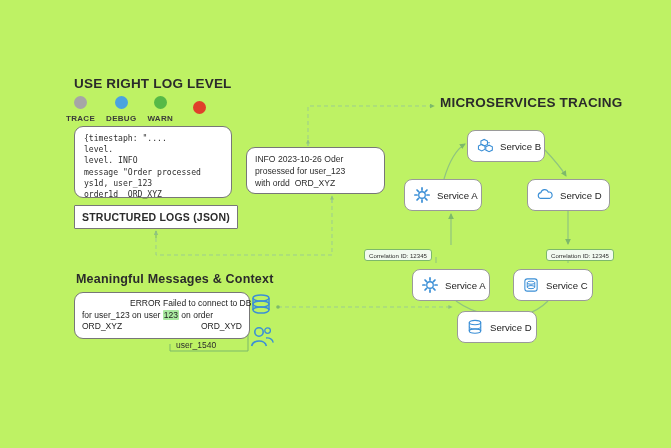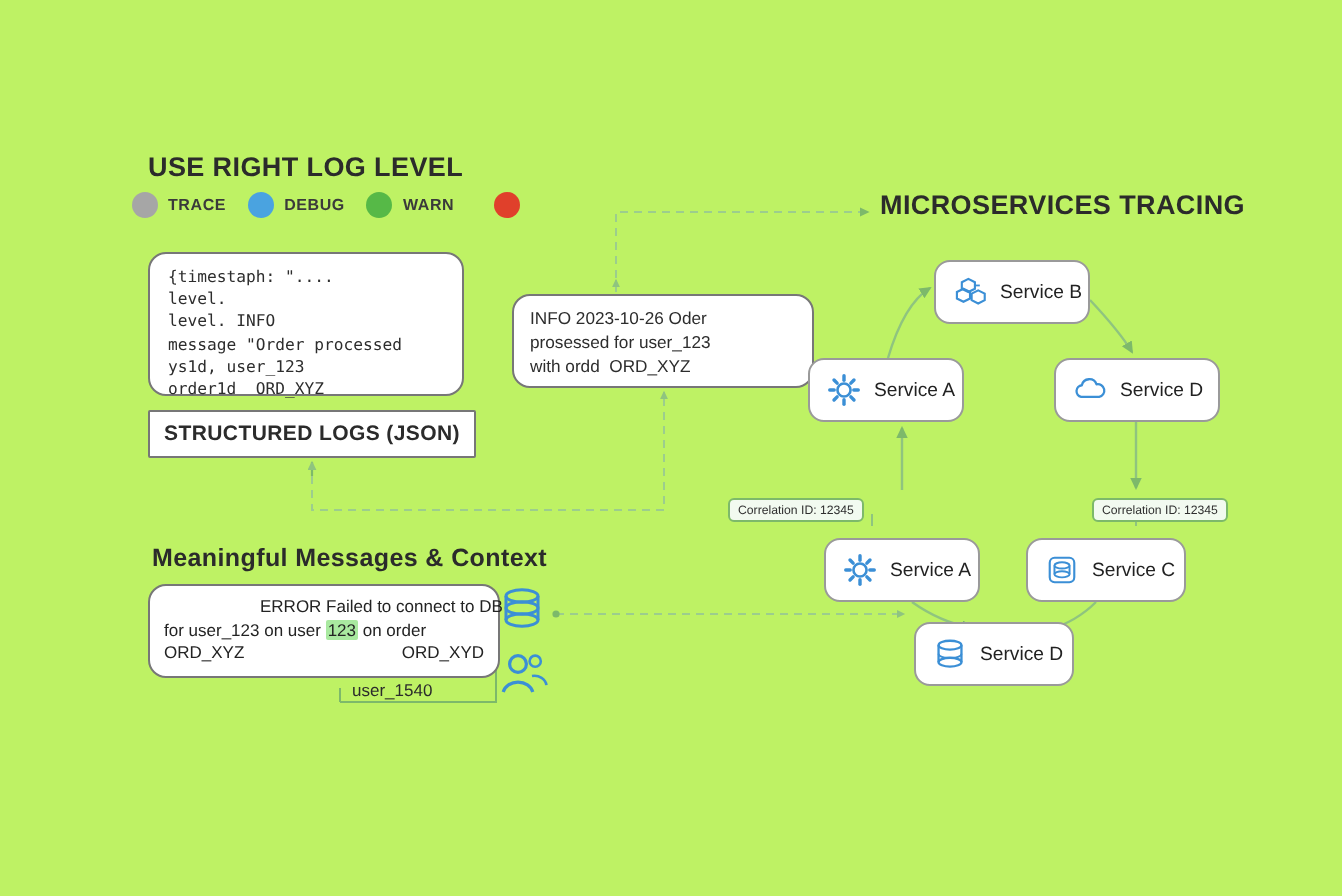--- a/index.html
+++ b/index.html
@@ -20,21 +20,21 @@
     color:#2b2b2b;
     letter-spacing:.2px;
     white-space:nowrap;
   }
   #hdg-log-level{left:74px;top:76px;font-size:13.5px;}
   #hdg-micro{left:440px;top:95px;font-size:13.5px;}
   #hdg-meaningful{left:76px;top:272px;font-size:12.5px;font-weight:bold;}
 
   
   #legend{position:absolute;left:66px;top:96px;display:flex;align-items:center;gap:11px;}
-  .legend-item{display:flex;align-items:center;gap:5px;}
+  .legend-item{display:flex;align-items:center;gap:5px;flex-direction:column;}
   .legend-dot{width:13px;height:13px;border-radius:50%;display:block;}
   .legend-label{font-size:8px;font-weight:bold;color:#3a3a3a;letter-spacing:.3px;}
 
   
   .box{
     position:absolute;
     background:#ffffff;
     border:1.2px solid #777;
     border-radius:9px;
     box-sizing:border-box;
@@ -51,21 +51,21 @@
     font-family:"DejaVu Sans Mono","Liberation Mono",monospace;
     font-size:8.1px;line-height:11.2px;
   }
 
   #structured-pill{
     left:74px;top:205px;width:164px;height:24px;
     border-radius:1px;display:flex;align-items:center;justify-content:center;
   }
   #structured-pill span{font-size:10.5px;font-weight:bold;color:#2b2b2b;letter-spacing:.2px;}
 
-  #info-box{left:256px;top:147px;width:151px;height:47px;}
+  #info-box{left:246px;top:147px;width:139px;height:47px;}
   #info-box .box-txt{position:absolute;left:8px;top:5px;font-size:8.6px;line-height:12px;}
 
   #error-box{left:74px;top:292px;width:176px;height:47px;}
   #error-box .err-line{position:absolute;left:7px;font-size:8.5px;line-height:11.6px;color:#232323;white-space:nowrap;}
   #err-l1{top:5px;padding-left:48px;}
   #err-l2{top:16.6px;}
   #err-l3{top:28.2px;}
   .hl{background:#a9e9a0;padding:0 1px;border-radius:1px;}
   #err-right{position:absolute;right:7px;top:28.2px;font-size:8.5px;color:#232323;}
 

